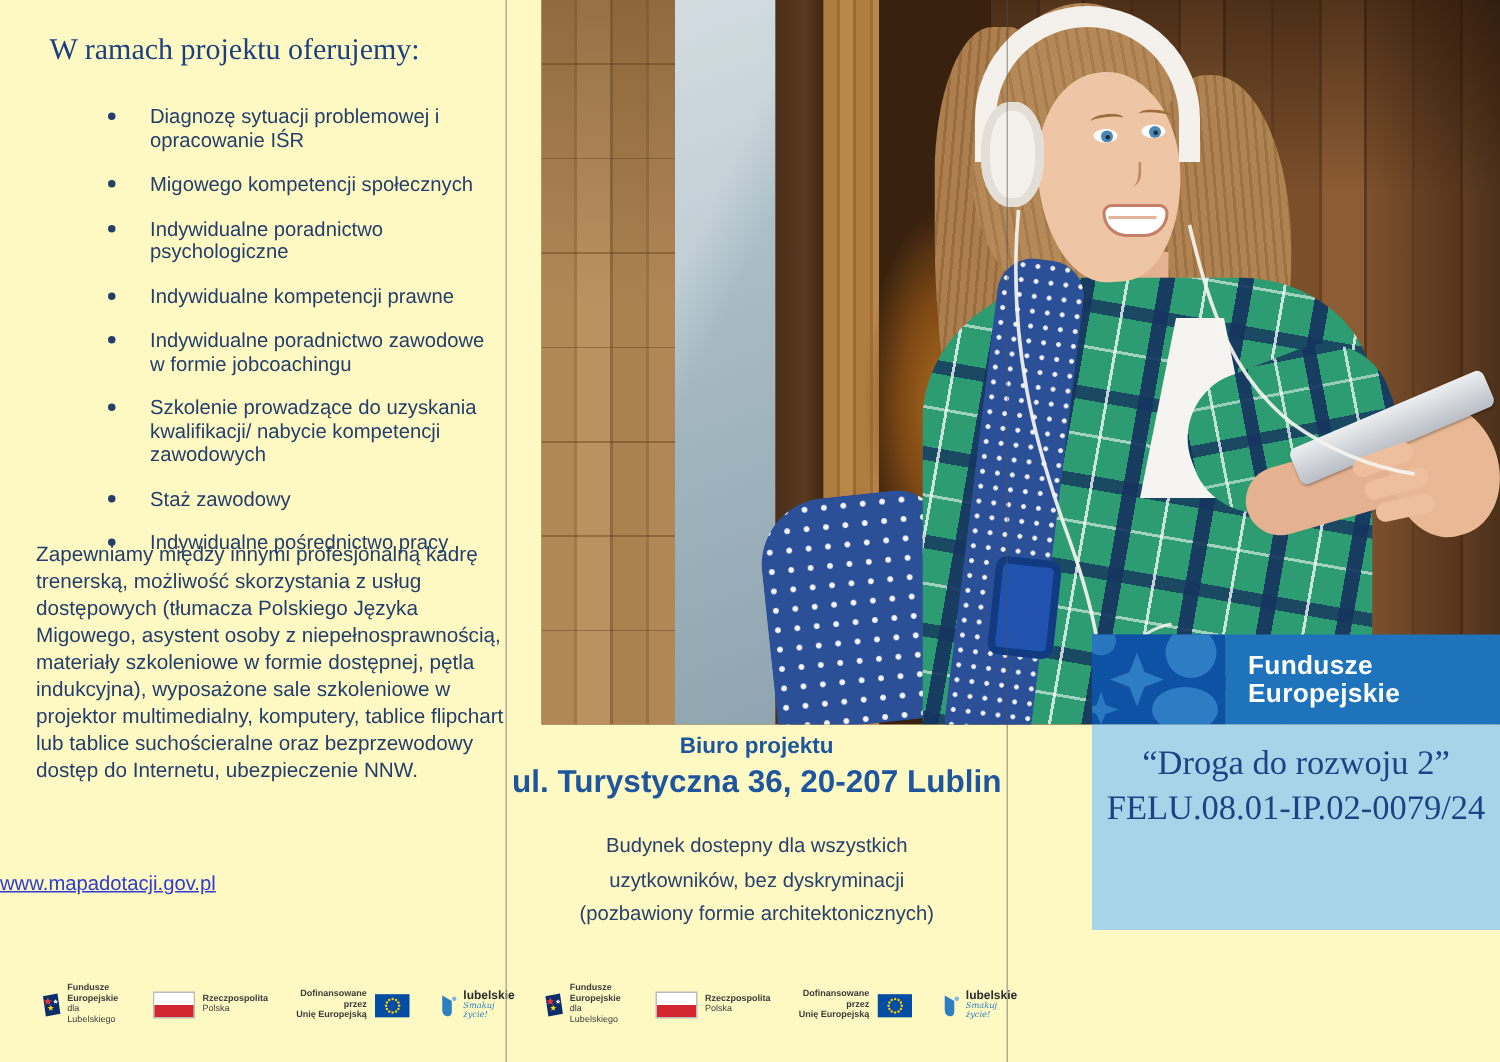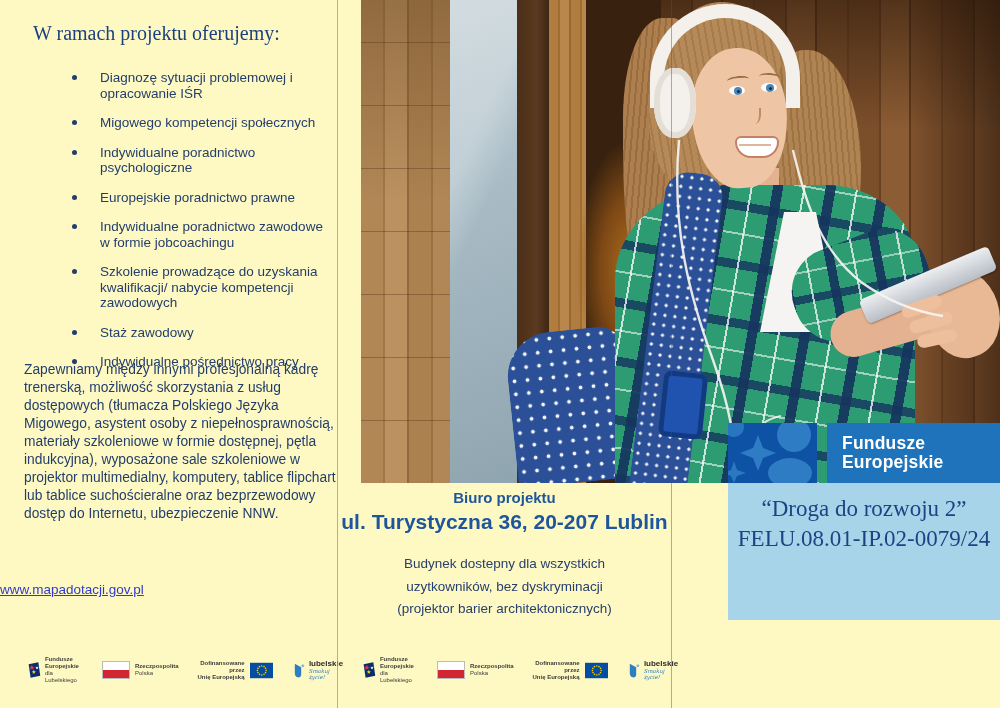--- a/index.html
+++ b/index.html
@@ -119,21 +119,21 @@
     background-size:13px 13px;}
   .cords{left:0;top:0;width:639px;height:483px;}
 
   
   .office{position:absolute;left:338px;top:486px;width:333px;text-align:center;z-index:10;}
   .office .t1{font-size:15px;font-weight:700;color:#1e569e;line-height:24px;}
   .office .t2{font-size:21px;font-weight:700;color:#1e569e;line-height:24px;}
   .office .note{margin-top:19px;font-size:13.5px;color:#27406e;line-height:22.5px;}
 
   
-  .fe-bar{position:absolute;left:728px;top:423px;width:272px;height:60px;z-index:20;display:flex;gap:10px;}
+  .fe-bar{position:absolute;left:728px;top:423px;width:272px;height:60px;z-index:20;display:flex;}
   .fe-pattern{width:89px;height:60px;background:#0d52a5;flex:none;}
   .fe-label{flex:1;background:#1e73ba;color:#fff;display:flex;flex-direction:column;justify-content:center;
     padding-left:15px;font-weight:700;font-size:17.5px;line-height:19px;letter-spacing:.2px;}
   .project-box{position:absolute;left:728px;top:483px;width:272px;height:137px;background:#a8d4ea;z-index:20;
     text-align:center;font-family:"Liberation Serif",serif;color:#1a4584;}
   .project-box .title{margin-top:11px;font-size:23px;line-height:30px;}
   .project-box .code{font-size:23px;line-height:30px;}
 </style>
 </head>
 <body>
@@ -186,39 +186,39 @@
       <path d="M374,483 C378,440 398,420 420,416" fill="none" stroke="#f5f4f0" stroke-width="2.2" opacity="0.85"></path>
     </svg>
   </div>
 
   <section class="panel-left">
     <h1 class="offer-heading">W ramach projektu oferujemy:</h1>
     <ul class="offer-list">
       <li><span class="dot"></span><span>Diagnozę sytuacji problemowej i opracowanie IŚR</span></li>
       <li><span class="dot"></span><span>Migowego kompetencji społecznych</span></li>
       <li><span class="dot"></span><span>Indywidualne poradnictwo psychologiczne</span></li>
-      <li><span class="dot"></span><span>Europejskie poradnictwo prawne</span></li>
+      <li><span class="dot"></span><span>Indywidualne kompetencji prawne</span></li>
       <li><span class="dot"></span><span>Indywidualne poradnictwo zawodowe w formie jobcoachingu</span></li>
       <li><span class="dot"></span><span>Szkolenie prowadzące do uzyskania kwalifikacji/ nabycie kompetencji zawodowych</span></li>
       <li><span class="dot"></span><span>Staż zawodowy</span></li>
       <li><span class="dot"></span><span>Indywidualne pośrednictwo pracy</span></li>
     </ul>
     <p class="offer-paragraph">Zapewniamy między innymi profesjonalną kadrę trenerską, możliwość skorzystania z usług dostępowych (tłumacza Polskiego Języka Migowego, asystent osoby z niepełnosprawnością, materiały szkoleniowe w formie dostępnej, pętla indukcyjna), wyposażone sale szkoleniowe w projektor multimedialny, komputery, tablice flipchart lub tablice suchościeralne oraz bezprzewodowy dostęp do Internetu, ubezpieczenie NNW.</p>
     <div class="link-wrap">
       <a href="#">www.mapadotacji.gov.pl</a>
     </div>
   </section>
 
   <div class="office">
     <div class="t1">Biuro projektu</div>
     <div class="t2">ul. Turystyczna 36, 20-207 Lublin</div>
     <div class="note">
       <div>Budynek dostepny dla wszystkich</div>
       <div>uzytkowników, bez dyskryminacji</div>
-      <div>(projektor barier architektonicznych)</div>
+      <div>(pozbawiony formie architektonicznych)</div>
     </div>
   </div>
 
   <div class="fe-bar">
     <svg class="fe-pattern" width="89" height="60" viewBox="0 0 89 60">
       <rect width="89" height="60" fill="#0d52a5"></rect>
       <g fill="#2e7cc3">
         <polygon points="30,12 35,25 48,30 35,35 30,48 25,35 12,30 25,25"></polygon>
         <circle cx="66" cy="12" r="17"></circle>
         <ellipse cx="62" cy="50" rx="22" ry="15"></ellipse>

